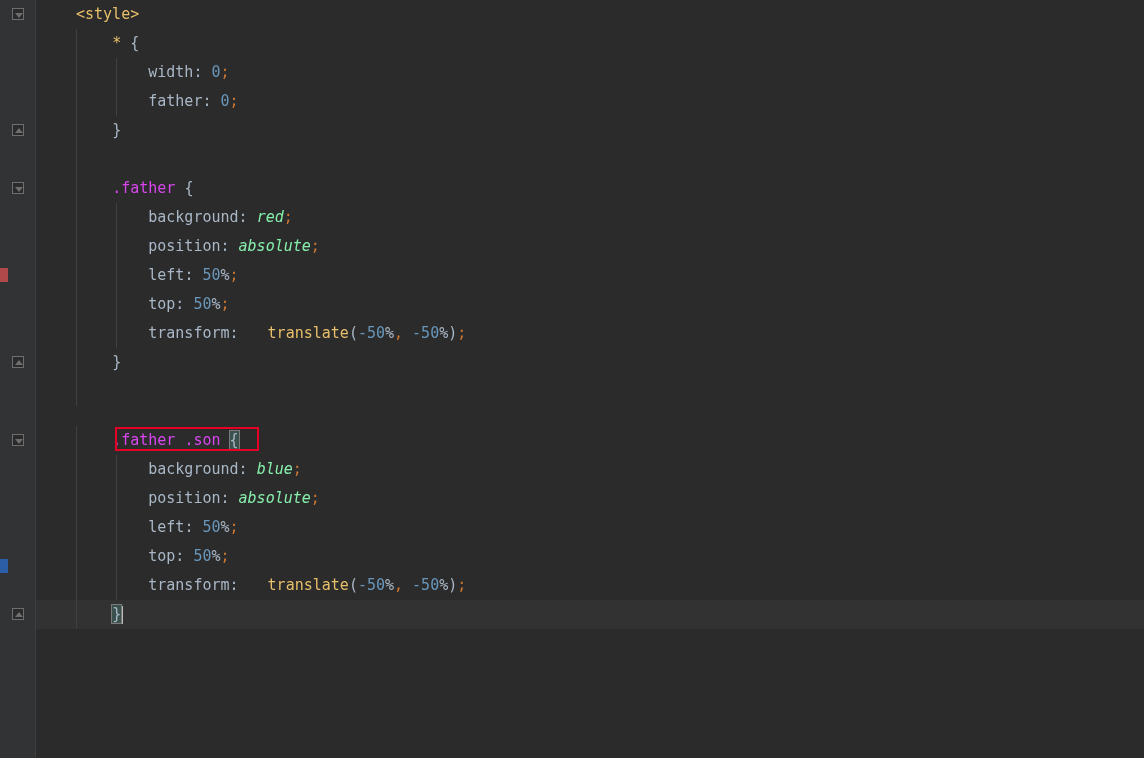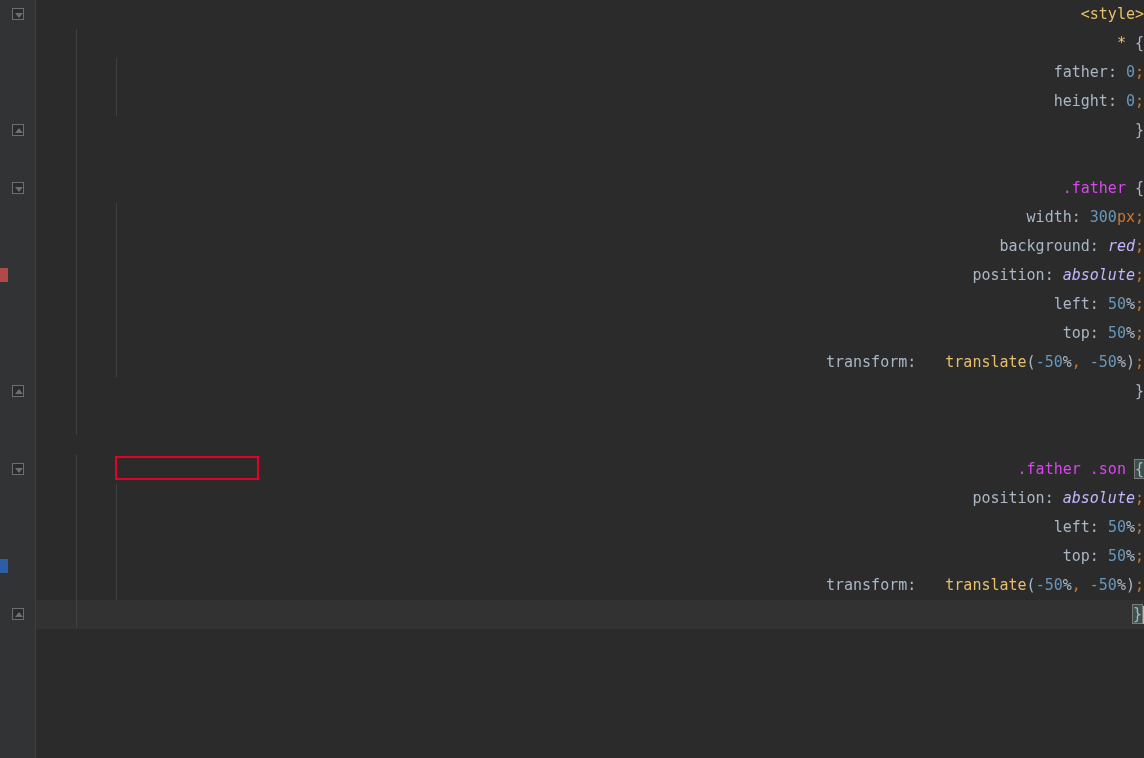--- a/index.html
+++ b/index.html
@@ -21,21 +21,20 @@
   height: 758px;
   background: #313335;
   border-right: 1px solid #3c3f41;
 }
 .editor {
   position: absolute;
   left: 36px;
   top: 0;
   width: 1108px;
   height: 758px;
-  text-align: right;
 }
 .line {
   height: 29px;
   line-height: 29px;
   white-space: pre;
   padding-left: 40px;
   position: relative;
 }
 .line.cursor-line { background: #323232; }
 .indent-guide {
@@ -65,21 +64,21 @@
 .fold.up::before {
   border-top: none;
   border-bottom: 5px solid #6e6e6e;
   top: 3px;
 }
 .tag { color: #e8bf6a; }
 .brace { color: #a9b7c6; }
 .prop { color: #a9b7c6; }
 .num { color: #6897bb; }
 .unit { color: #cc7832; }
-.kw { color: #c4b5fd; }
+.kw { color: #86efac; }
 .fn { color: #e8bf6a; margin-left: 20px; }
 .paren { color: #a9b7c6; }
 .comma { color: #cc7832; }
 .semicolon { color: #cc7832; }
 .colon { color: #a9b7c6; }
 .sel-punc { color: #e8bf6a; }
 .sel-class { color: #d946ef; }
 .pct { color: #a9b7c6; }
 
 .highlight-box {
@@ -115,31 +114,30 @@
   <div class="gutter-mark" style="top:268px;background:#b04a4a;"></div>
   <div class="gutter-mark" style="top:559px;background:#2c5ea8;"></div>
 </div>
 
 <div class="editor">
 
 <div class="line"><span class="fold"></span><span class="tag">&lt;style&gt;</span></div>
 
 <div class="line"><span class="indent-guide indent1"></span>    <span class="sel-punc">*</span> <span class="brace">{</span></div>
 
+<div class="line"><span class="indent-guide indent1"></span><span class="indent-guide indent2"></span>        <span class="prop">width</span><span class="colon">:</span> <span class="num">0</span><span class="semicolon">;</span></div>
+
 <div class="line"><span class="indent-guide indent1"></span><span class="indent-guide indent2"></span>        <span class="prop">father</span><span class="colon">:</span> <span class="num">0</span><span class="semicolon">;</span></div>
-
-<div class="line"><span class="indent-guide indent1"></span><span class="indent-guide indent2"></span>        <span class="prop">height</span><span class="colon">:</span> <span class="num">0</span><span class="semicolon">;</span></div>
 
 <div class="line"><span class="fold up"></span><span class="indent-guide indent1"></span>    <span class="brace">}</span></div>
 
 <div class="line"><span class="indent-guide indent1"></span></div>
 
 <div class="line"><span class="fold"></span><span class="indent-guide indent1"></span>    <span class="sel-class">.father</span> <span class="brace">{</span></div>
 
-<div class="line"><span class="indent-guide indent1"></span><span class="indent-guide indent2"></span>        <span class="prop">width</span><span class="colon">:</span> <span class="num">300</span><span class="unit">px</span><span class="semicolon">;</span></div>
 
 
 <div class="line"><span class="indent-guide indent1"></span><span class="indent-guide indent2"></span>        <span class="prop">background</span><span class="colon">:</span> <span class="kw" style="font-style:italic"><span>red</span></span><span class="semicolon">;</span></div>
 
 <div class="line"><span class="indent-guide indent1"></span><span class="indent-guide indent2"></span>        <span class="prop">position</span><span class="colon">:</span> <span class="kw" style="font-style:italic"><span>absolute</span></span><span class="semicolon">;</span></div>
 
 <div class="line"><span class="indent-guide indent1"></span><span class="indent-guide indent2"></span>        <span class="prop">left</span><span class="colon">:</span> <span class="num">50</span><span class="pct">%</span><span class="semicolon">;</span></div>
 
 <div class="line"><span class="indent-guide indent1"></span><span class="indent-guide indent2"></span>        <span class="prop">top</span><span class="colon">:</span> <span class="num">50</span><span class="pct">%</span><span class="semicolon">;</span></div>
 
@@ -148,20 +146,21 @@
 <div class="line"><span class="fold up"></span><span class="indent-guide indent1"></span>    <span class="brace">}</span></div>
 
 <div class="line"><span class="indent-guide indent1"></span></div>
 
 <div class="line" style="position:relative;margin-top:20px;"><span class="fold"></span><span class="indent-guide indent1"></span>    <span class="sel-class">.father</span> <span class="sel-class">.son</span> <span class="brace brace-match">{</span>
   <span class="highlight-box" style="left:79px;width:144px;top:1px;"></span>
 </div>
 
 
 
+<div class="line"><span class="indent-guide indent1"></span><span class="indent-guide indent2"></span>        <span class="prop">background</span><span class="colon">:</span> <span class="kw" style="font-style:italic"><span>blue</span></span><span class="semicolon">;</span></div>
 
 <div class="line"><span class="indent-guide indent1"></span><span class="indent-guide indent2"></span>        <span class="prop">position</span><span class="colon">:</span> <span class="kw" style="font-style:italic"><span>absolute</span></span><span class="semicolon">;</span></div>
 
 <div class="line"><span class="indent-guide indent1"></span><span class="indent-guide indent2"></span>        <span class="prop">left</span><span class="colon">:</span> <span class="num">50</span><span class="pct">%</span><span class="semicolon">;</span></div>
 
 <div class="line"><span class="indent-guide indent1"></span><span class="indent-guide indent2"></span>        <span class="prop">top</span><span class="colon">:</span> <span class="num">50</span><span class="pct">%</span><span class="semicolon">;</span></div>
 
 <div class="line"><span class="indent-guide indent1"></span><span class="indent-guide indent2"></span>        <span class="prop">transform</span><span class="colon">:</span> <span class="fn">translate</span><span class="paren">(</span><span class="num">-50</span><span class="pct">%</span><span class="comma">,</span> <span class="num">-50</span><span class="pct">%</span><span class="paren">)</span><span class="semicolon">;</span></div>
 
 <div class="line cursor-line"><span class="fold up"></span><span class="indent-guide indent1"></span>    <span class="brace brace-match">}</span><span class="caret"></span></div>

